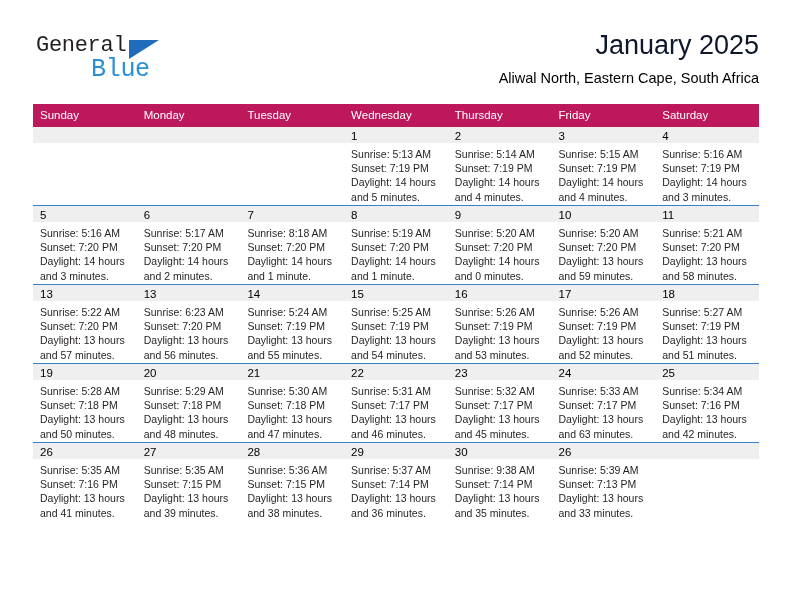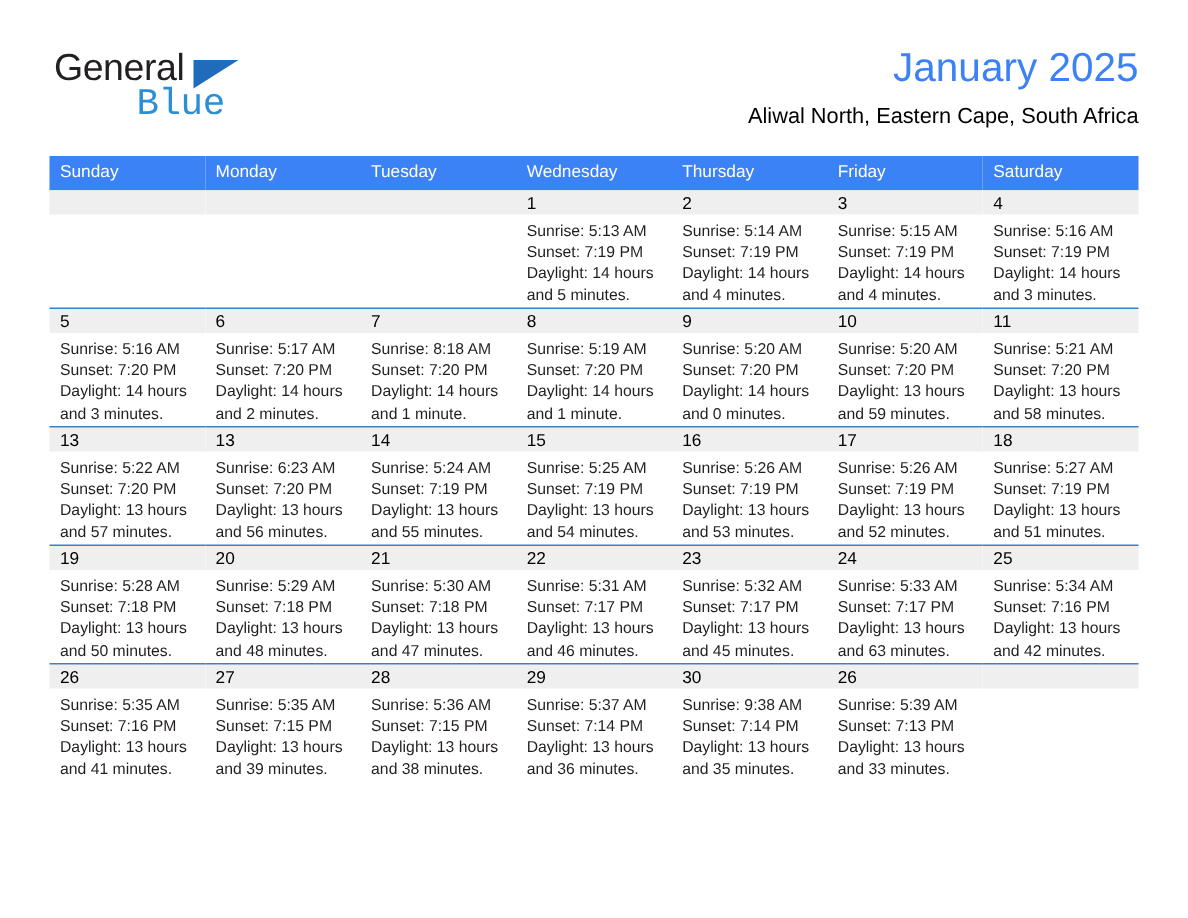--- a/index.html
+++ b/index.html
@@ -36,25 +36,25 @@
     position: absolute;
     left: 0;
     top: 4px;
     width: 200px;
     height: 56px;
   }
   .brand-general {
     position: absolute;
     left: 3px;
     top: 0px;
-    font-size: 25px;
+    font-size: 22px;
     line-height: 27px;
     letter-spacing: -0.3px;
     color: #231f20;
-    font-family: Liberation Sans, sans-serif;
+    font-family: Liberation Mono, monospace;
   }
   .brand-triangle {
     position: absolute;
     left: 96px;
     top: 8px;
     width: 0;
     height: 0;
     border-left: 30px solid #1f6dba;
     border-bottom: 19px solid transparent;
   }
@@ -71,21 +71,21 @@
 
   .titles {
     position: absolute;
     right: 0;
     top: 0;
     text-align: right;
   }
   .cal-title {
     font-size: 27px;
     line-height: 34px;
-    color: #3b82f6;
+    color: #0f172a;
     white-space: nowrap;
   }
   .cal-subtitle {
     margin-top: 7px;
     font-size: 14.5px;
     line-height: 18px;
     color: #000000;
     white-space: nowrap;
   }
 
@@ -93,21 +93,21 @@
   .calendar {
     position: absolute;
     left: 33px;
     top: 104px;
     width: 726px;
     border-collapse: collapse;
     table-layout: fixed;
   }
 
   .calendar th {
-    background: #3b82f6;
+    background: #be185d;
     color: #ffffff;
     font-size: 11.5px;
     font-weight: normal;
     text-align: left;
     padding: 5px 0 6px 7px;
     height: 11px;
     border: none;
   }
 
   .calendar td {

